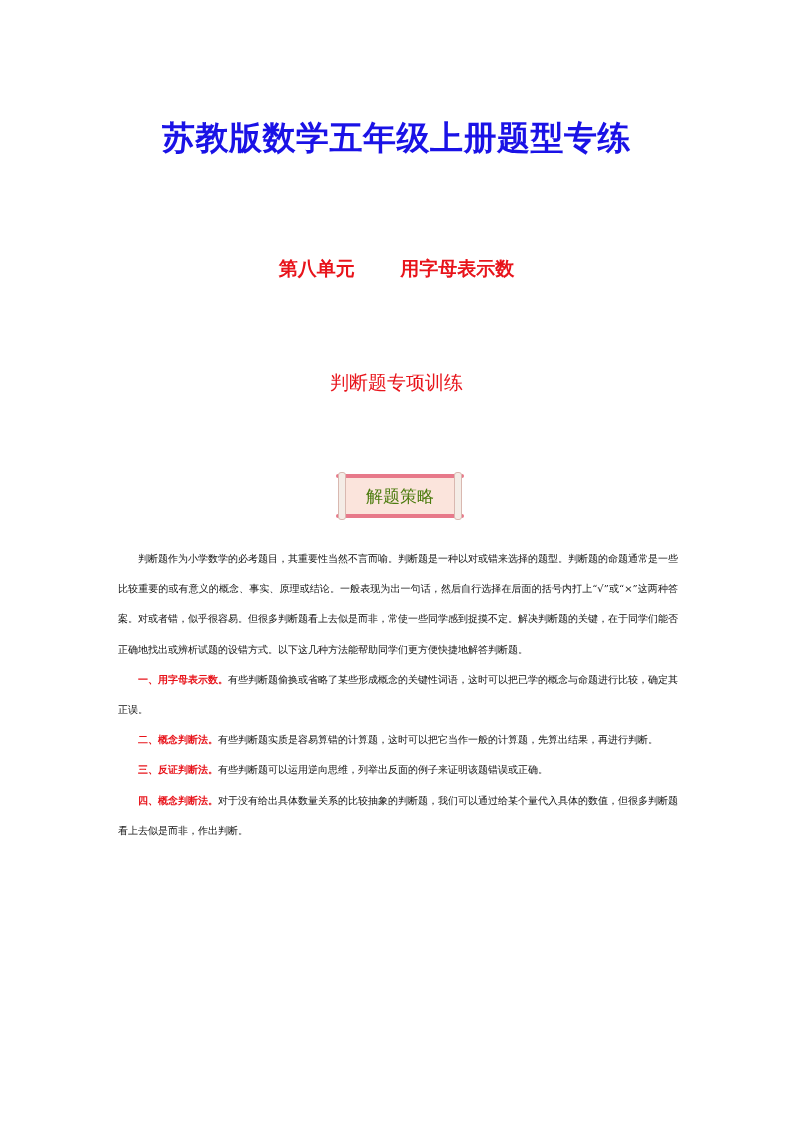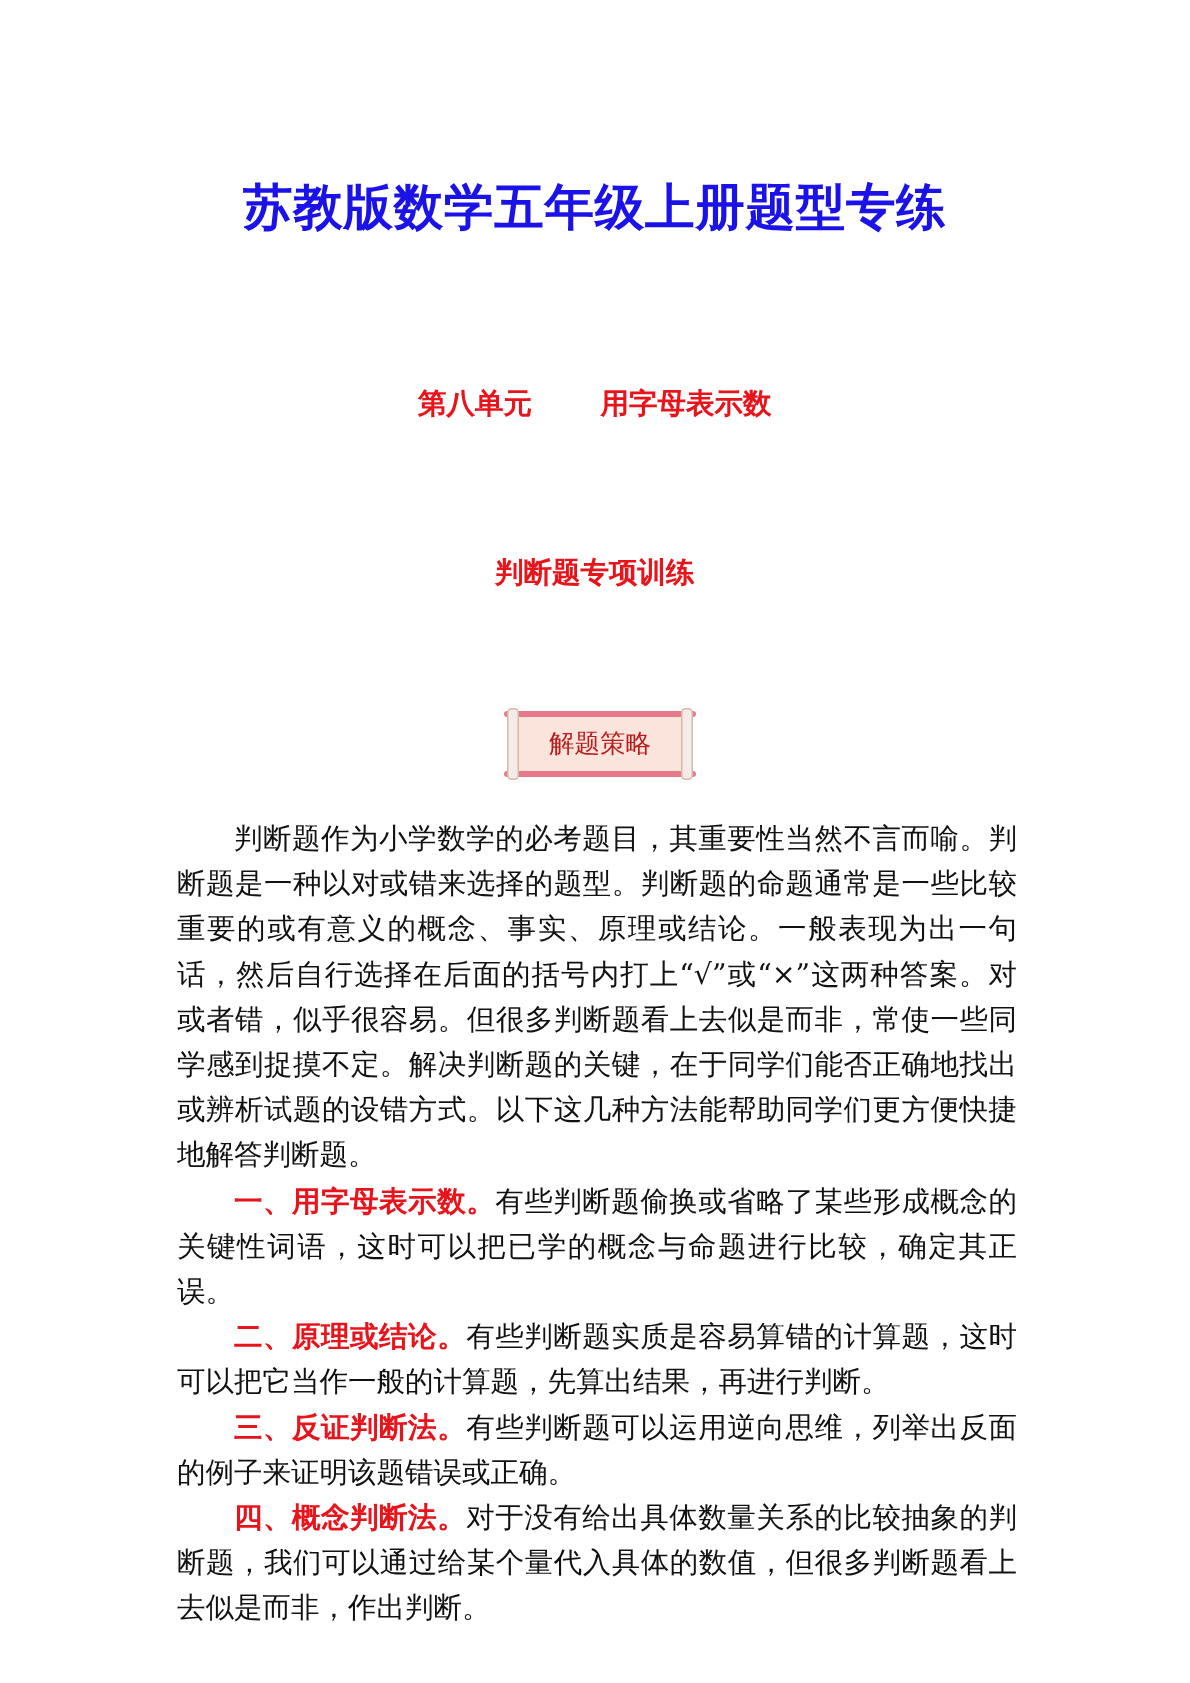--- a/index.html
+++ b/index.html
@@ -5,36 +5,36 @@
     html, body { margin: 0; padding: 0; background: #ffffff; }
     body { width: 793px; height: 1122px; position: relative; overflow: hidden;
            font-family: "DejaVu Serif", "Liberation Serif", serif; color: #111; }
     .title { position: absolute; top: 114px; left: 0; width: 793px; text-align: center;
              font-family: "DejaVu Sans", "Liberation Sans", sans-serif; font-weight: bold;
              font-size: 33px; color: #1a12e6; letter-spacing: 0.5px; line-height: 48px; }
     .unit { position: absolute; top: 256px; left: 0; width: 793px; text-align: center;
             font-family: Liberation Mono, monospace; font-weight: bold;
             font-size: 19px; color: #e8141b; line-height: 28px; white-space: pre; }
     .section { position: absolute; top: 368px; left: 0; width: 793px; text-align: center;
-               font-family: "DejaVu Sans", "Liberation Sans", sans-serif; font-weight: bold;
+               font-family: "DejaVu Sans", "Liberation Sans", sans-serif; font-weight: normal;
                font-size: 19px; color: #e8141b; line-height: 28px; }
     .scroll { position: absolute; top: 470px; left: 330px; width: 140px; height: 52px; }
     .scroll .rod { position: absolute; left: 6px; right: 6px; height: 4px; background: #e7798a; border-radius: 2px; }
     .scroll .rod.top { top: 4px; }
     .scroll .rod.bot { bottom: 4px; }
     .scroll .paper { position: absolute; top: 8px; bottom: 8px; left: 14px; right: 14px;
                      background: #fbe4dc; border-left: 1px solid #e8c0b8; border-right: 1px solid #e8c0b8; }
     .scroll .roll { position: absolute; top: 2px; bottom: 2px; width: 6px; background: #f4ece6;
                     border: 1px solid #d9b8b0; border-radius: 3px; }
     .scroll .roll.l { left: 8px; }
     .scroll .roll.r { right: 8px; }
     .scroll .label { position: absolute; top: 0; left: 0; width: 140px; height: 52px; line-height: 52px;
-                     text-align: center; color: #b91c1c; font-size: 17px;
+                     text-align: center; color: #4d7c0f; font-size: 17px;
                      font-family: "DejaVu Sans", "Liberation Sans", sans-serif; }
-    .body { position: absolute; top: 544px; left: 118px; width: 560px; font-size: 19px;
+    .body { position: absolute; top: 544px; left: 118px; width: 560px; font-size: 10px;
             line-height: 30.2px; text-align: justify; }
     .body p { margin: 0; text-indent: 2em; }
     .red { color: #e8141b; font-weight: bold; font-family: "DejaVu Sans", "Liberation Sans", sans-serif; }
   </style>
 </head>
 <body>
 
 <div class="title">苏教版数学五年级上册题型专练</div>
 <div class="unit">第八单元    用字母表示数</div>
 <div class="section">判断题专项训练</div>
@@ -44,16 +44,16 @@
   <div class="rod top"></div>
   <div class="rod bot"></div>
   <div class="roll l"></div>
   <div class="roll r"></div>
   <div class="label">解题策略</div>
 </div>
 
 <div class="body">
   <p>判断题作为小学数学的必考题目，其重要性当然不言而喻。判断题是一种以对或错来选择的题型。判断题的命题通常是一些比较重要的或有意义的概念、事实、原理或结论。一般表现为出一句话，然后自行选择在后面的括号内打上“√”或“×”这两种答案。对或者错，似乎很容易。但很多判断题看上去似是而非，常使一些同学感到捉摸不定。解决判断题的关键，在于同学们能否正确地找出或辨析试题的设错方式。以下这几种方法能帮助同学们更方便快捷地解答判断题。</p>
   <p><span class="red">一、用字母表示数。</span><span>有些判断题偷换或省略了某些形成概念的关键性词语，这时可以把已学的概念与命题进行比较，确定其正误。</span></p>
-  <p><span class="red">二、原理或结论。</span><span>有些判断题实质是容易算错的计算题，这时可以把它当作一般的计算题，先算出结果，再进行判断。</span></p>
+  <p><span class="red">二、概念判断法。</span><span>有些判断题实质是容易算错的计算题，这时可以把它当作一般的计算题，先算出结果，再进行判断。</span></p>
   <p><span class="red">三、反证判断法。</span><span>有些判断题可以运用逆向思维，列举出反面的例子来证明该题错误或正确。</span></p>
   <p><span class="red">四、概念判断法。</span><span>对于没有给出具体数量关系的比较抽象的判断题，我们可以通过给某个量代入具体的数值，但很多判断题看上去似是而非，作出判断。</span></p>
 </div>
 
 </body></html>

